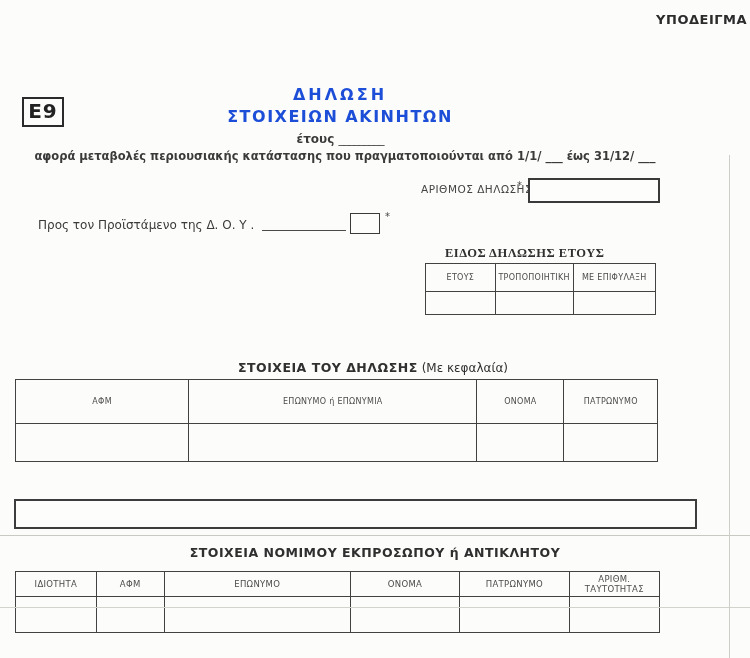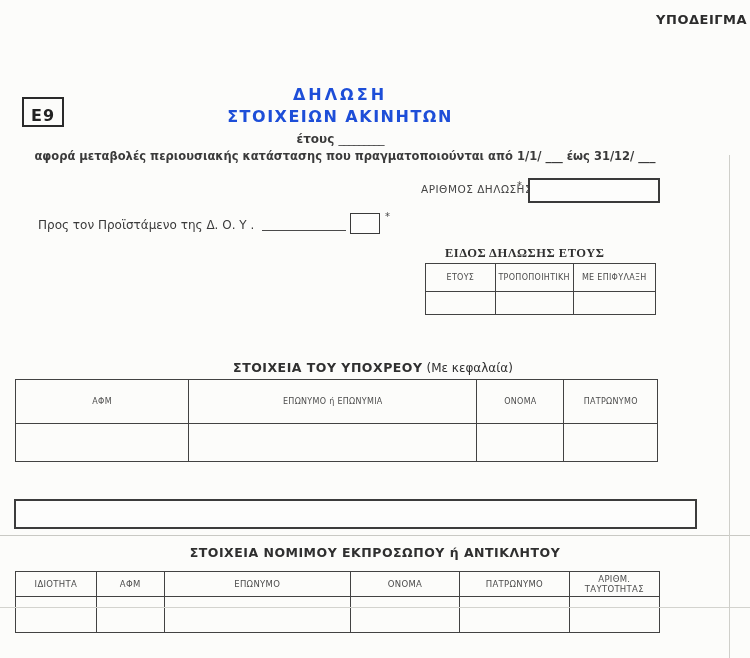--- a/index.html
+++ b/index.html
@@ -12,22 +12,22 @@
     overflow:hidden;
     margin:0 auto;
   }
   .watermark {
     position:absolute; top:12px; right:3px;
     font-size:13px; font-weight:bold; letter-spacing:0.5px; color:#2c2c2c;
   }
   .code-box {
     position:absolute; left:22px; top:97px; width:38px; height:26px;
     border:2.5px solid #2a2a2a;
-    display:flex; align-items:flex-end; justify-content:center;
-    font-size:16px; font-weight:bold; letter-spacing:1px; color:#222;
+    display:flex; align-items:flex-start; justify-content:center;
+    font-size:20px; font-weight:bold; letter-spacing:1px; color:#222;
   }
   .title { position:absolute; left:0; width:680px; text-align:center; font-weight:bold; color:#1d4ed8; }
   .line1 { top:85px;  font-size:16px; letter-spacing:3px; }
   .line2 { top:107px; font-size:16px; letter-spacing:1.5px; }
   .year-line { position:absolute; left:0; top:132px; width:680px; text-align:center; font-size:12px; font-weight:bold; color:#3a3a3a; }
   .year-line .blank { font-weight:normal; letter-spacing:-1px; color:#4a4a4a;margin-top:16px; }
   .subtitle { position:absolute; left:0; top:149px; width:690px; text-align:center; font-size:11.5px; font-weight:bold; color:#3a3a3a; }
   .decl-label { position:absolute; left:421px; top:183px; font-size:10.5px; letter-spacing:0.5px; color:#444; }
   .decl-ast   { position:absolute; left:517px; top:180px; font-size:10px; color:#444; }
   .decl-box   { position:absolute; left:528px; top:178px; width:128px; height:21px; border:2px solid #3a3a3a; background:#fdfdfc; }
@@ -98,21 +98,21 @@
     </tr>
     <tr>
       <td></td>
       <td></td>
       <td></td>
     </tr>
   </tbody>
     </table>
 
   <div class="obligor-title">
-    <span class="bold">ΣΤΟΙΧΕΙΑ ΤΟΥ ΥΠΟΧΡΕΟΥ</span>
+    <span class="bold">ΣΤΟΙΧΕΙΑ ΤΟΥ ΔΗΛΩΣΗΣ</span>
     <span class="note">(Με κεφαλαία)</span>
   </div>
 
   <table class="obligor-table">
     <tbody>
         <tr>
       <th style="width:27%">ΑΦΜ</th>
       <th style="width:45%">ΕΠΩΝΥΜΟ ή ΕΠΩΝΥΜΙΑ</th>
       <th style="width:13.5%">ΟΝΟΜΑ</th>
       <th style="width:14.5%">ΠΑΤΡΩΝΥΜΟ</th>

